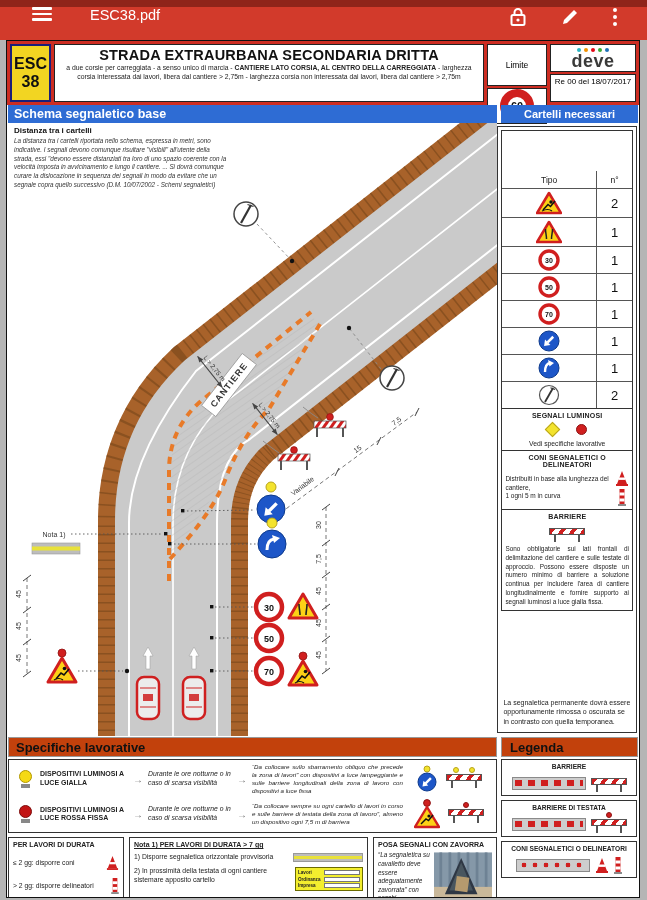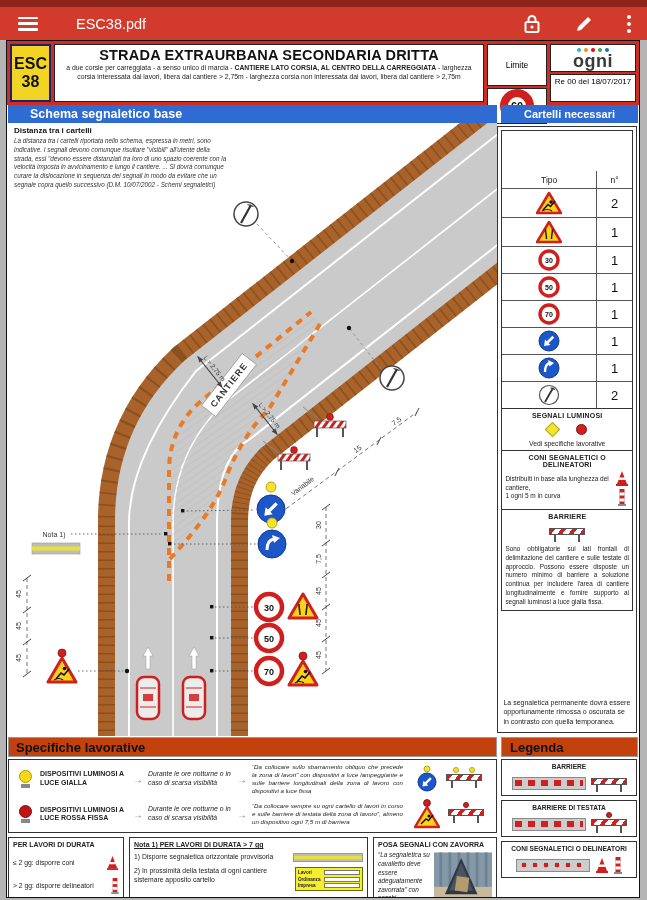--- a/index.html
+++ b/index.html
@@ -1,21 +1,21 @@
 <!DOCTYPE html>
 <html><head>
 <meta charset="utf-8">
 <style>
   html,body{margin:0;padding:0;}
   body{width:647px;height:900px;overflow:hidden;background:#b5b5b5;font-family:"Liberation Sans",sans-serif;position:relative;}
   *{box-sizing:border-box;}
 
   
   .statusbar{height:7px;background:#8f241a;}
-  .appbar{height:33px;background:#d23a2b;display:flex;align-items:center;padding:0 10px;}
+  .appbar{height:33px;background:#d23a2b;display:flex;align-items:flex-start;padding:0 24px;}
   .burger{width:20px;height:14px;display:flex;flex-direction:column;justify-content:space-between;margin-left:8px;cursor:pointer;}
   .burger span{height:2.6px;background:#fff;border-radius:1px;}
   .appbar-title{color:#fff;font-size:14.5px;margin-left:38px;flex:1;}
   .appbar-actions{display:flex;align-items:center;gap:34px;margin-right:6px;}
   .dots3{display:flex;flex-direction:column;gap:3px;}
   .dots3 i{width:4px;height:4px;border-radius:50%;background:#fff;}
 
   
   .viewer{position:absolute;top:40px;left:0;right:0;bottom:0;background:#b5b5b5;}
   .page{position:absolute;left:6px;top:0;width:634px;height:858px;background:#fff;border:1px solid #101010;overflow:hidden;}
@@ -33,21 +33,21 @@
   .brand-col{width:86px;display:flex;flex-direction:column;gap:2px;}
   .brand-cell{background:#fff;border:1px solid #222;text-align:center;padding:1px 2px;}
   .iren-dots{display:flex;gap:3px;justify-content:center;margin-top:2px;}
   .iren-dots i{width:4px;height:4px;border-radius:50%;}
   .iren-word{font-size:18px;font-weight:bold;color:#3a3a39;letter-spacing:.5px;line-height:1;}
   .rev-cell{background:#fff;border:1px solid #222;font-size:8px;text-align:center;padding:2px 1px;line-height:1.25;flex:1;}
 
   
   .bars-row{display:flex;gap:4px;height:18px;padding:0 1px;}
   .bar-blue{background:#2e6cd4;color:#fff;font-weight:bold;display:flex;align-items:center;}
-  .bar-left{width:489px;font-size:12.5px;padding-left:22px;}
+  .bar-left{width:489px;font-size:12.5px;padding-left:6px;}
   .bar-right{flex:1;font-size:11px;justify-content:center;}
 
   
   .main-row{display:flex;height:613px;}
   .diagram{position:relative;width:492px;height:613px;background:#fff;overflow:hidden;}
   .diagram svg{position:absolute;left:0;top:0;}
   .dist-note{position:absolute;left:7px;top:3px;width:216px;z-index:2;}
   .dist-title{font-size:8px;font-weight:bold;color:#111;}
   .dist-body{font-size:6.3px;font-style:italic;line-height:1.4;color:#333;margin-top:2px;}
 
@@ -181,21 +181,21 @@
       </div>
       <div class="brand-col">
         <div class="brand-cell">
           <div class="iren-dots">
             <i style="background:#29b6c5"></i>
               <i style="background:#f39200"></i>
               <i style="background:#e30613"></i>
               <i style="background:#3aaa35"></i>
               <i style="background:#1d71b8"></i>
           </div>
-          <div class="iren-word">ogni</div>
+          <div class="iren-word">deve</div>
         </div>
         <div class="rev-cell">Re 00 del 18/07/2017</div>
       </div>
     </div>
 
     <div class="bars-row">
       <div class="bar-blue bar-left">Schema segnaletico base</div>
       <div class="bar-blue bar-right">Cartelli necessari</div>
     </div>
 

